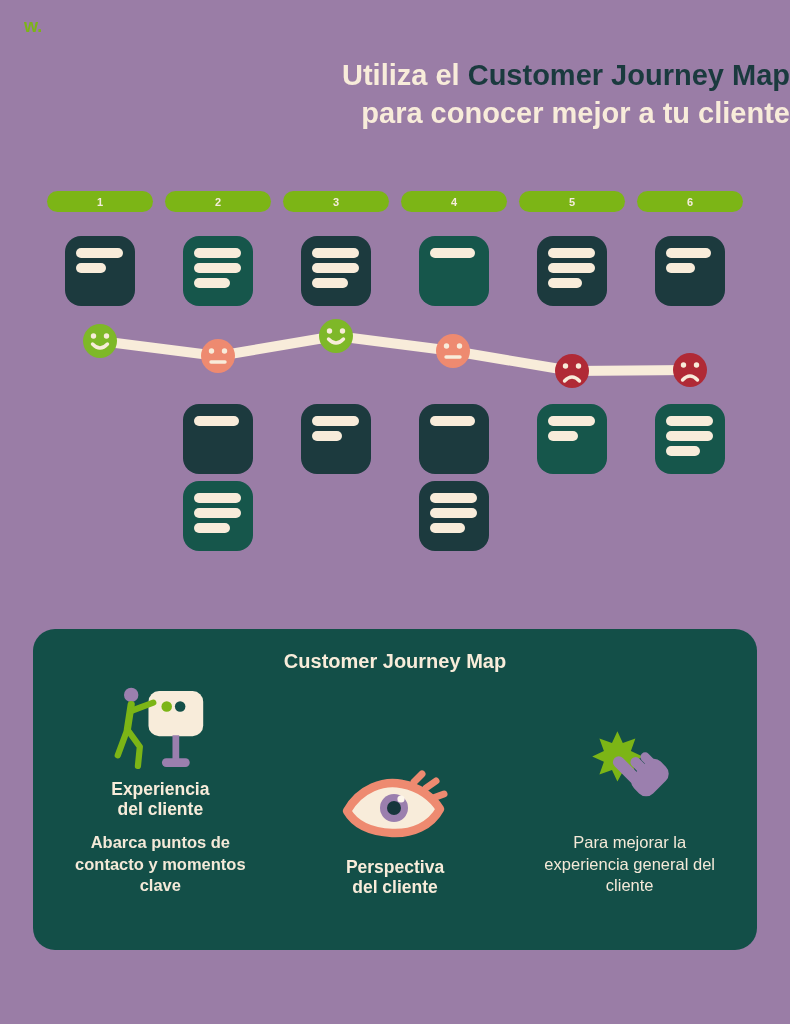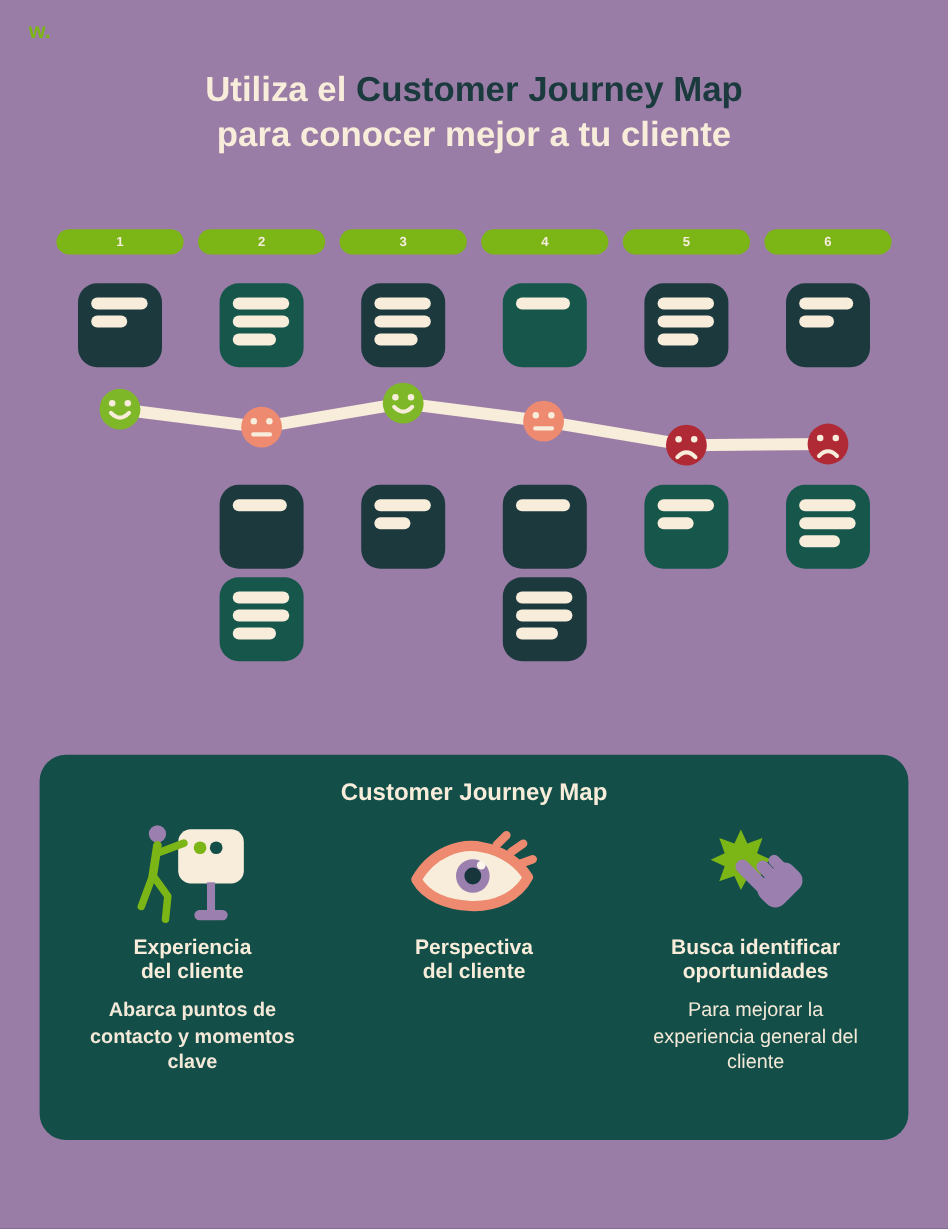--- a/index.html
+++ b/index.html
@@ -7,21 +7,21 @@
     position:relative;width:790px;height:1024px;margin:0 auto;
     background:#9a7da6;overflow:hidden;
     font-family:"Liberation Sans",sans-serif;
   }
   .logo{
     position:absolute;left:24px;top:16px;
     font-size:18px;font-weight:700;color:#7cb516;
   }
   .title{
     position:absolute;top:56px;left:0;width:100%;
-    text-align:center;font-size:29px;font-weight:700;line-height:38px;
+    text-align:right;font-size:29px;font-weight:700;line-height:38px;
     color:#f8ecda;margin:0;
   }
   .title .hl{color:#1a3a3e;}
   .title .t-line{display:block;}
 
   .pill{
     position:absolute;top:191px;width:106px;height:21px;
     background:#7cb516;border-radius:11px;
     color:#f5ecdc;font-size:11px;font-weight:700;
     display:flex;align-items:center;justify-content:center;
@@ -45,21 +45,21 @@
   }
 
   .card{
     position:absolute;left:33px;top:629px;width:724px;height:321px;
     background:#134f48;border-radius:22px;box-sizing:border-box;
   }
   .card-title{
     margin:21px 0 0;text-align:center;
     font-size:20px;font-weight:700;color:#f8ecda;
   }
-  .cols{display:flex;margin-top:6px;padding:0 10px;}
+  .cols{display:flex;margin-top:6px;padding:0 10px;align-items:flex-end;}
   .col{flex:1;text-align:center;}
   .icon-wrap{height:100px;display:flex;align-items:center;justify-content:center;}
   .col-heading{
     font-size:17.5px;font-weight:700;line-height:20px;color:#f8ecda;
   }
   .col-body{
     font-size:16.5px;line-height:21.5px;color:#f4e9d8;
     margin:13px auto 0;
   }
   .col:nth-child(1) .col-body{max-width:192px;font-weight:bold;}
@@ -232,19 +232,18 @@
           <svg width="94" height="90" viewBox="0 0 100 100" xmlns="http://www.w3.org/2000/svg">
             <polygon fill="#7cb516" points="64,36 53,43 56,56 43,51 36,64 30,51 16,56 21,42 8,36 21,30 16,16 30,21 36,8 42,21 56,16 51,30"></polygon>
             <g transform="rotate(-45 58 58)" fill="#9b7fae">
               <rect x="48" y="26" width="13" height="40" rx="6.5"></rect>
               <rect x="62" y="40" width="11.5" height="28" rx="5.7"></rect>
               <rect x="74" y="44" width="10.5" height="24" rx="5.2"></rect>
               <rect x="46" y="54" width="42" height="30" rx="11"></rect>
             </g>
           </svg>
         </div>
-        <div class="col-heading"><span>Busca identificar</span><br><span>oportunidades</span></div>
         <div class="col-body">Para mejorar la experiencia general del cliente</div>
       </div>
 
     </div>
   </section>
 </div>
 
 </body></html>

